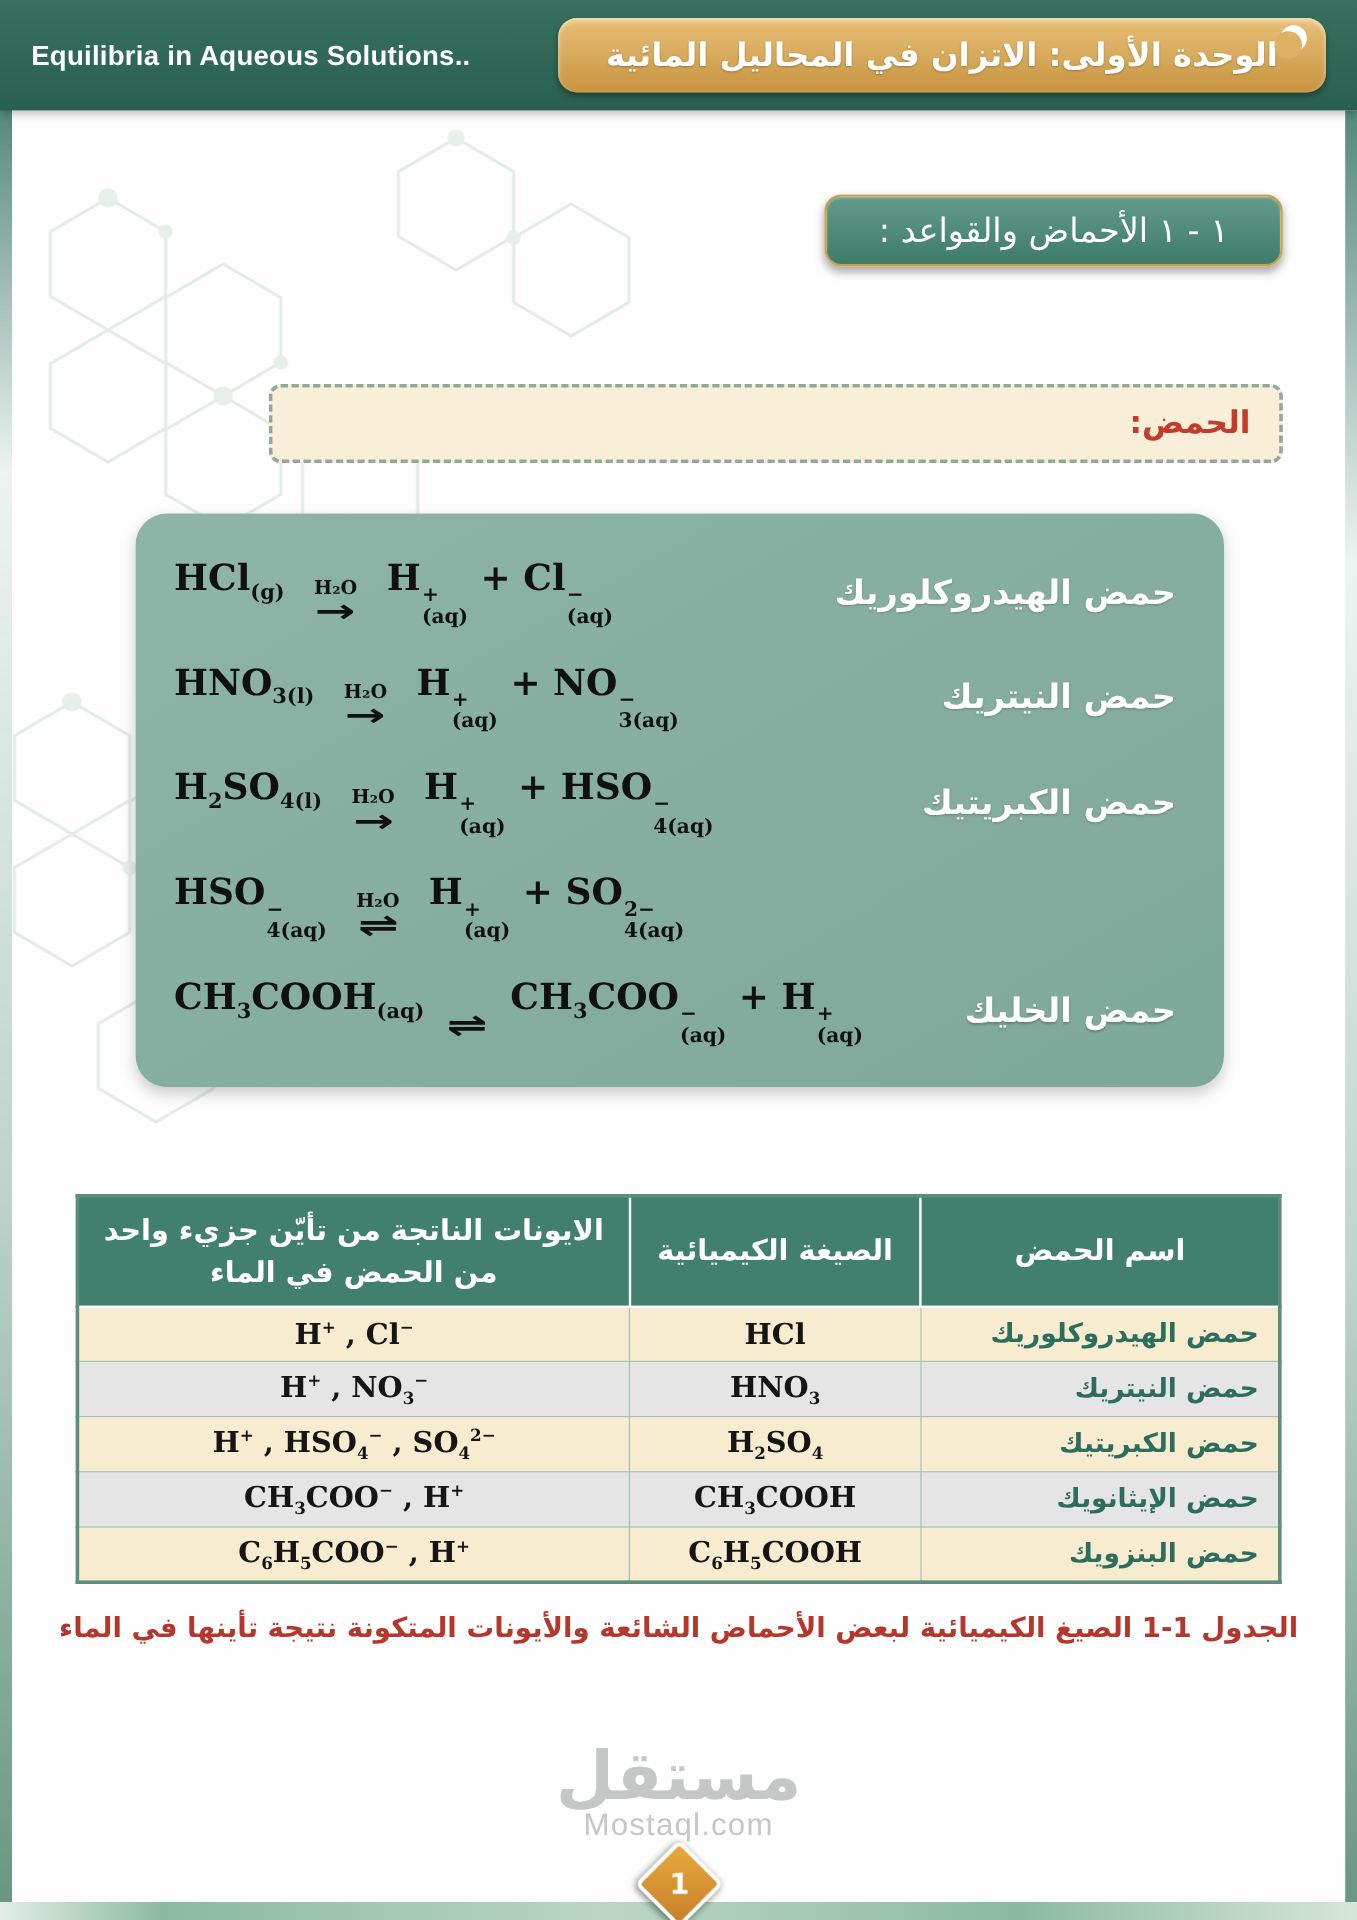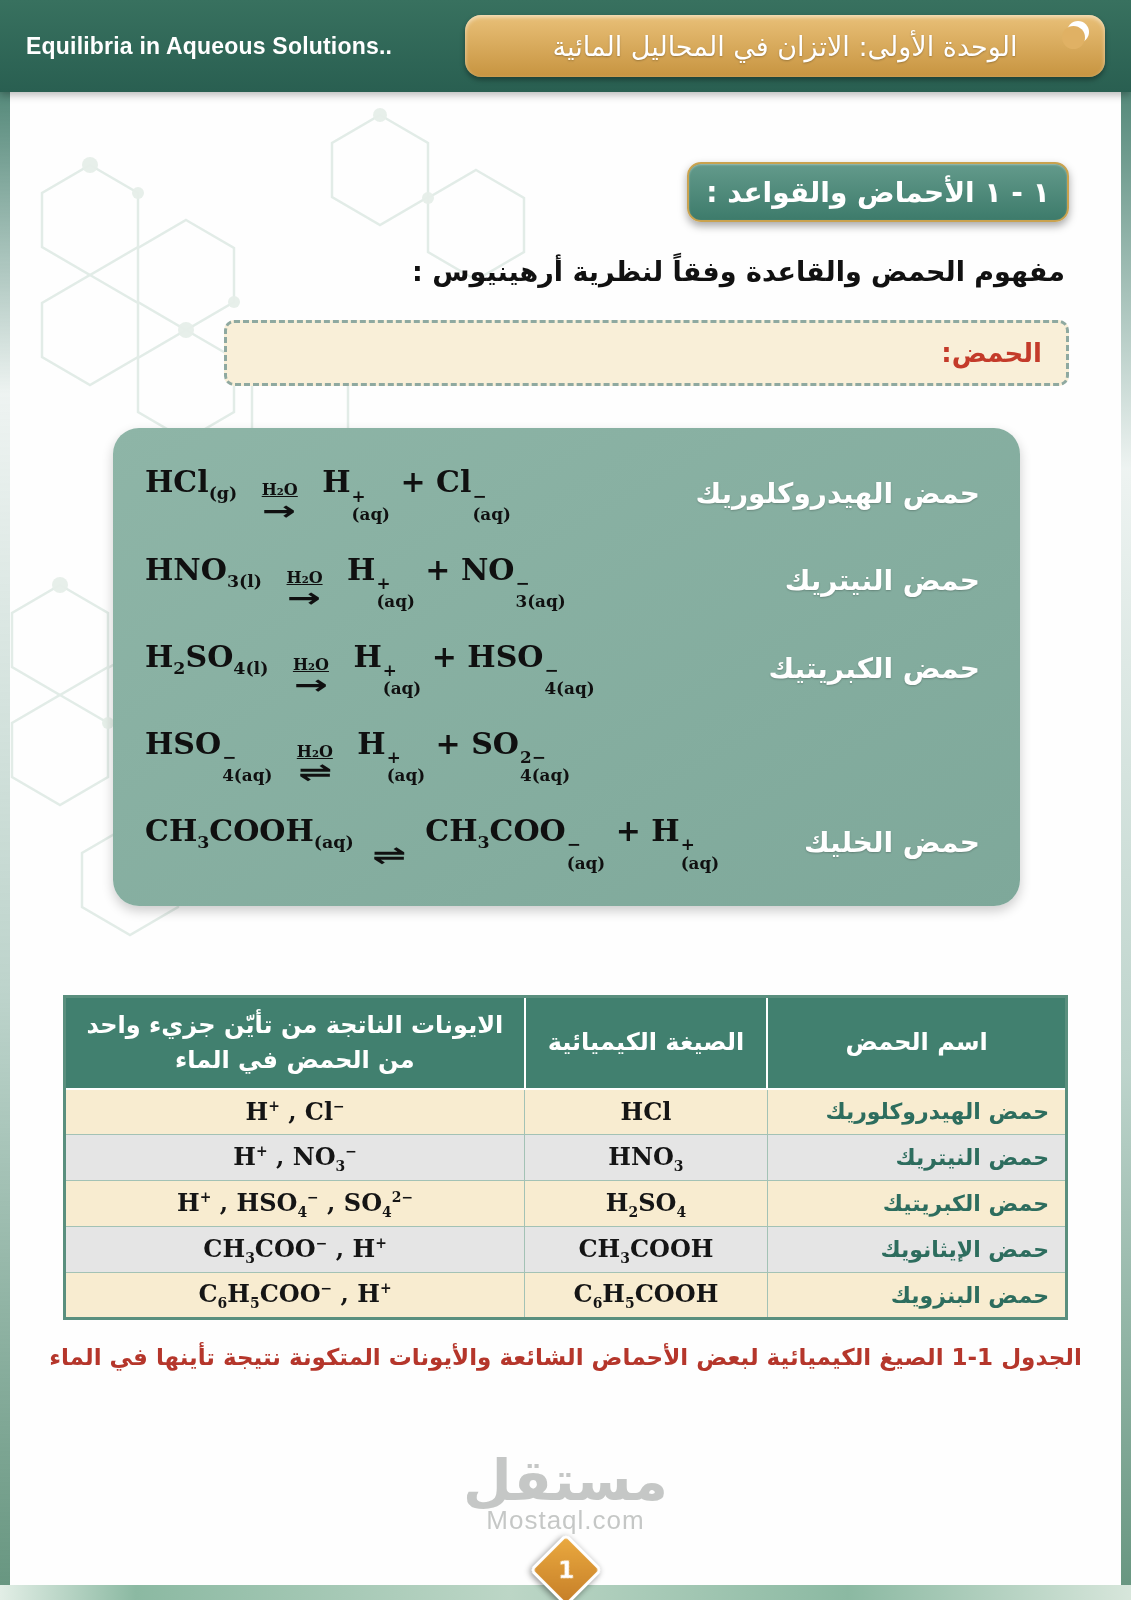--- a/index.html
+++ b/index.html
@@ -7,42 +7,42 @@
   .page{position:relative;width:1131px;height:1600px;background:#fefefe;overflow:hidden;}
 
   .molecules{position:absolute;top:80px;left:0;z-index:0;}
 
   .edge{position:absolute;top:92px;bottom:0;width:10px;z-index:1;}
   .edge.left{left:0;background:linear-gradient(180deg,#55897a,rgba(120,165,150,.12) 20%,rgba(110,160,142,.45) 60%,#66957f);}
   .edge.right{right:0;background:linear-gradient(180deg,#55897a,rgba(120,165,150,.12) 25%,rgba(110,160,142,.45) 65%,#66957f);}
 
   .header{position:absolute;top:0;left:0;width:100%;height:92px;background:linear-gradient(180deg,#38715f,#295f51);display:flex;align-items:center;justify-content:space-between;padding:0 26px;box-shadow:0 3px 8px rgba(0,0,0,.28);z-index:5;}
   .en-title{color:#fff;font-weight:bold;font-size:23px;font-family:"Liberation Sans",sans-serif;letter-spacing:.2px;}
-  .unit-banner{position:relative;width:640px;height:62px;border-radius:16px;background:linear-gradient(180deg,#e9c078,#c79440);box-shadow:inset 0 2px 4px rgba(255,255,255,.55),0 3px 5px rgba(0,0,0,.35);display:flex;align-items:center;justify-content:center;color:#fff;font-size:27px;font-weight:normal;direction:rtl;text-shadow:0 1px 2px rgba(0,0,0,.25);}
+  .unit-banner{position:relative;width:640px;height:62px;border-radius:16px;background:linear-gradient(180deg,#e9c078,#c79440);box-shadow:inset 0 2px 4px rgba(255,255,255,.55),0 3px 5px rgba(0,0,0,.35);display:flex;align-items:center;justify-content:center;color:#fff;font-size:27px;font-weight:bold;direction:rtl;text-shadow:0 1px 2px rgba(0,0,0,.25);}
   .crescent{position:absolute;right:16px;top:6px;width:22px;height:22px;border-radius:50%;background:#fff;}
   .crescent::after{content:"";position:absolute;left:-5px;top:5px;width:23px;height:23px;border-radius:50%;background:#e0b164;}
 
-  .badge{position:absolute;top:162px;right:62px;width:382px;height:60px;border-radius:14px;background:linear-gradient(180deg,#639a8b,#3d7b6b);border:2px solid #c9a24f;box-shadow:0 4px 8px rgba(0,0,0,.35),inset 0 1px 2px rgba(255,255,255,.35);display:flex;align-items:center;justify-content:center;color:#fff;font-size:28px;font-weight:bold;direction:rtl;z-index:3;}
+  .badge{position:absolute;top:162px;right:62px;width:382px;height:60px;border-radius:14px;background:linear-gradient(180deg,#639a8b,#3d7b6b);border:2px solid #c9a24f;box-shadow:0 4px 8px rgba(0,0,0,.35),inset 0 1px 2px rgba(255,255,255,.35);display:flex;align-items:center;justify-content:center;color:#fff;font-size:28px;font-weight:normal;direction:rtl;z-index:3;}
 
   .intro{position:absolute;top:256px;right:66px;font-size:27px;font-weight:bold;color:#111;direction:rtl;z-index:2;}
 
   .definition{position:absolute;top:320px;right:62px;width:845px;height:66px;border:3px dashed #8fa9a0;border-radius:10px;background:#f9efd8;display:flex;align-items:center;direction:rtl;padding:0 24px;font-size:26px;font-weight:bold;z-index:2;}
   .def-label{color:#c43b2a;white-space:nowrap;}
   .def-text{color:#19273f;}
 
   .eq-panel{position:absolute;top:428px;left:113px;width:907px;height:478px;border-radius:26px;background:linear-gradient(150deg,#8eb5a7,#7ea89a);box-shadow:0 5px 12px rgba(0,0,0,.2);padding:22px 40px 20px 32px;display:flex;flex-direction:column;justify-content:space-between;z-index:2;}
   .eq-row{flex:1;display:flex;align-items:center;justify-content:space-between;}
   .eq-formula{font-family:"DejaVu Serif",serif;font-weight:bold;font-size:30px;color:#101010;direction:ltr;white-space:nowrap;}
   .eq-name{font-size:28px;font-weight:bold;color:#fff;direction:rtl;text-shadow:0 1px 2px rgba(0,0,0,.22);white-space:nowrap;}
 
   .stack{display:inline-flex;flex-direction:column;align-items:flex-start;vertical-align:-0.55em;font-size:0.56em;line-height:1.08;margin-left:1px;}
   .eq-formula sub,.cell-chem sub{font-size:0.58em;}
   .eq-formula sup,.cell-chem sup{font-size:0.58em;}
   .arrow-wrap{display:inline-flex;flex-direction:column;align-items:center;vertical-align:-0.1em;margin:0 14px;}
-  .arrow-above{font-size:16px;line-height:1.15;font-weight:bold;text-decoration:underline;}
+  .arrow-above{font-size:16px;line-height:1.15;font-weight:bold;}
   .arrow-glyph{font-size:27px;line-height:.85;transform:scaleX(1.5);font-family:"DejaVu Sans",sans-serif;}
 
   .acid-table{position:absolute;top:995px;right:63px;width:1005px;border-collapse:collapse;direction:rtl;z-index:2;border:3px solid #5a8f7e;}
   .acid-table col.c-name{width:300px;}
   .acid-table col.c-formula{width:243px;}
   .acid-table col.c-ions{width:462px;}
   .acid-table th{background:#41806f;color:#fff;font-size:24px;font-weight:bold;padding:10px 12px;border:2px solid #fff;line-height:1.45;text-align:center;}
   .acid-table td{border:1.5px solid #a3c2b5;height:46px;padding:2px 10px;text-align:center;vertical-align:middle;background:#f8ecd0;margin-top:48px;}
   .acid-table tr.alt td{background:#e5e5e5;}
   .cell-name{color:#2d6d5e;font-weight:bold;font-size:22px;text-align:right !important;padding-right:16px !important;font-family:"DejaVu Sans",sans-serif;}
@@ -102,21 +102,20 @@
     <div class="unit-banner">
       <span class="crescent"></span>
       <span>الوحدة الأولى: الاتزان في المحاليل المائية</span>
     </div>
   </header>
 
   <div class="badge">
     <span>١ - ١ الأحماض والقواعد :</span>
   </div>
 
-  <div class="intro">مفهوم الحمض والقاعدة وفقاً لنظرية أرهينيوس :</div>
 
   <div class="definition">
     <span class="def-label">الحمض:</span>
   </div>
 
   <div class="eq-panel">
       <div class="eq-row">
         <span class="eq-formula">HCl<sub>(g)</sub> <span class="arrow-wrap">
             <span class="arrow-above">H₂O</span>
             <span class="arrow-glyph">→</span>

